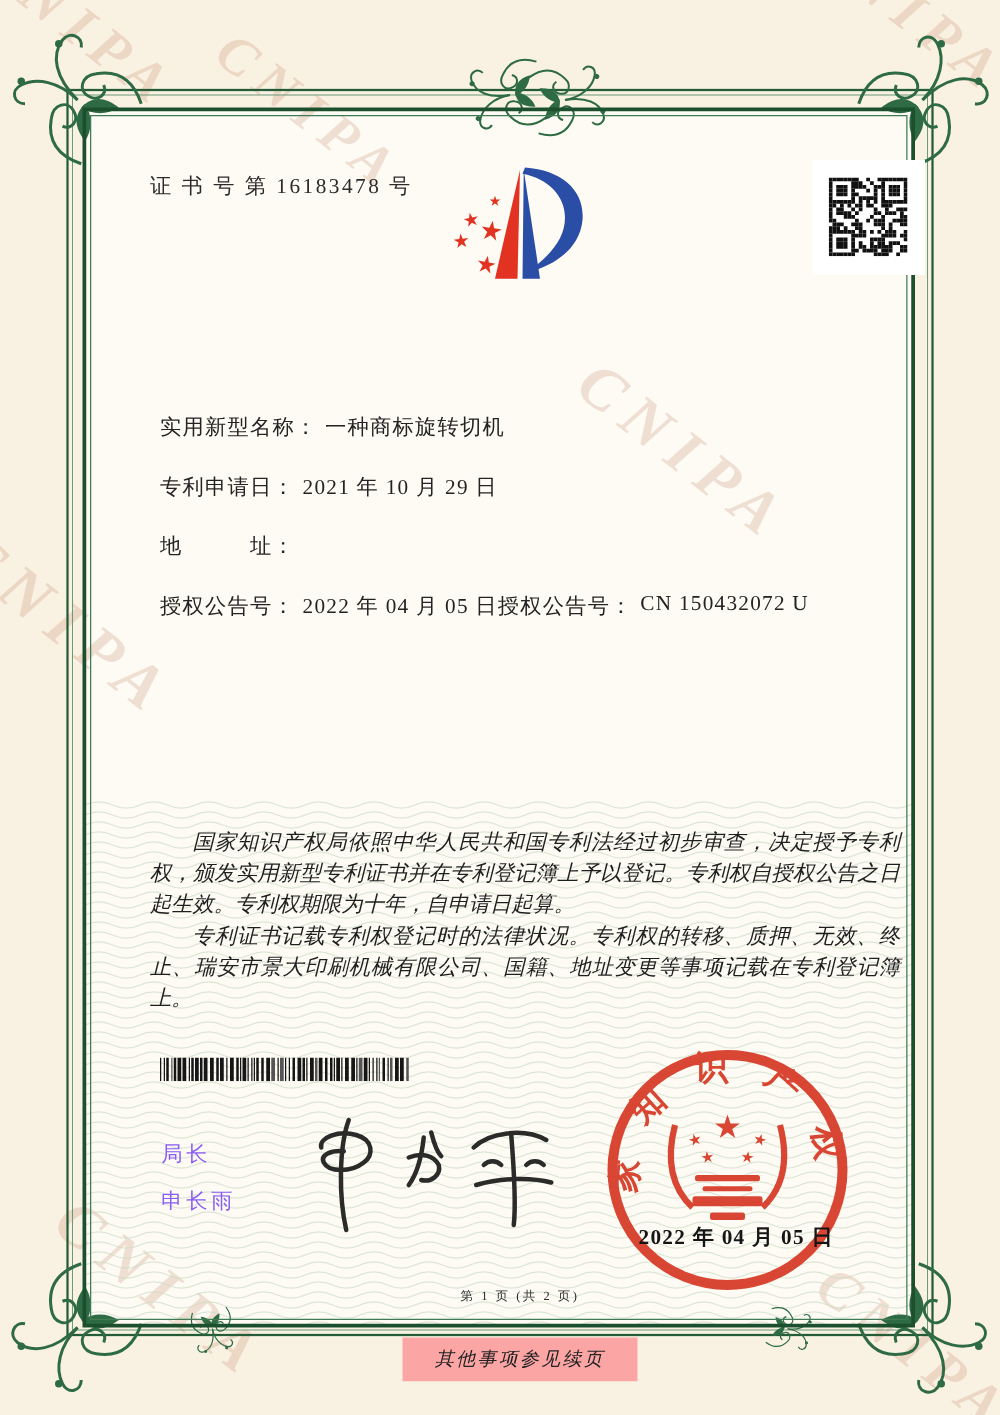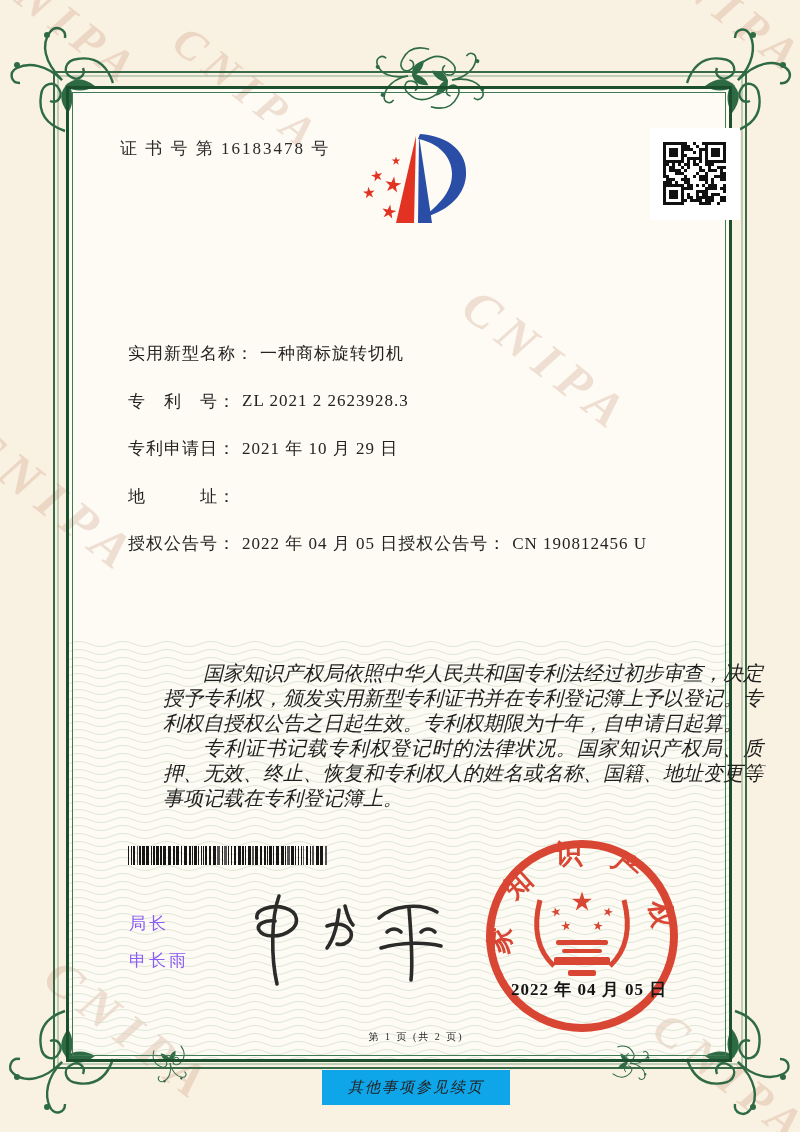--- a/index.html
+++ b/index.html
@@ -20,40 +20,40 @@
   .content{position:absolute;left:16px;top:0;width:800px;height:1132px;z-index:4;}
 
   .cert-no{position:absolute;left:104px;top:137px;font-size:17px;letter-spacing:2px;color:#2b2b2b;}
   .logo{position:absolute;left:332px;top:118px;}
   .qr-wrap{position:absolute;left:634px;top:128px;width:90px;height:92px;background:#fff;}
   .qr-wrap svg{position:absolute;left:13px;top:14px;}
   .title{position:absolute;left:0;top:238px;width:800px;text-align:center;
          font-size:39px;font-weight:700;letter-spacing:.13em;color:#141414;}
 
   .rows{position:absolute;left:112px;top:330px;width:600px;font-size:17px;letter-spacing:1px;color:#232323;}
-  .row{height:47.5px;display:flex;align-items:center;white-space:nowrap;}
+  .row{height:47.5px;display:flex;align-items:flex-start;white-space:nowrap;}
   .row .val{margin-left:6px;}
   .grant-gap{}
 
-  .paras{position:absolute;left:104px;top:661px;width:600px;font-size:20px;line-height:25px;
-         font-style:italic;color:#1f1f1f;text-align:justify;margin-left:43px;}
+  .paras{position:absolute;left:104px;top:661px;width:600px;font-size:17px;line-height:25px;
+         font-style:italic;color:#1f1f1f;text-align:justify;}
   .paras p{margin:0;text-indent:2em;}
 
   .barcode{position:absolute;left:112px;top:846px;}
   .signer{position:absolute;left:113px;top:912px;font-size:17px;letter-spacing:3px;color:#8b5cf6;}
   .signer p{margin:0 0 14px 0;}
   .signature{position:absolute;left:225px;top:888px;}
 
   .seal{position:absolute;left:460px;top:832px;}
   .seal-date{position:absolute;left:488px;top:978px;width:170px;text-align:center;
              font-size:17px;letter-spacing:1px;font-weight:600;color:#151515;z-index:5;}
 
   .page-num{position:absolute;left:0;top:1030px;width:800px;text-align:center;font-size:10px;letter-spacing:2px;color:#2b2b2b;}
   .note-box{position:absolute;left:50%;top:1070px;transform:translateX(-50%);
-            background:#0ea5e9;padding:8px 26px;font-size:15px;letter-spacing:2px;
+            background:#fca5a5;padding:8px 26px;font-size:15px;letter-spacing:2px;
             font-style:italic;color:#222;z-index:5;}
 </style>
 </head>
 <body>
 
 <div class="page">
 
   <div class="inner-bg"></div>
 
   <span class="wm" style="left:-28px;top:-6px;font-size:46px;">CNIPA</span>
@@ -373,41 +373,37 @@
         </svg>
     </div>
 
 
     <div class="rows">
       <div class="row">
         <span>实用新型名称：</span>
         <span class="val">一种商标旋转切机</span>
       </div>
       <div class="row">
-        <span>专　利　号：</span>
-        <span class="val">ZL 2021 2 2623928.3</span>
-      </div>
-      <div class="row">
         <span>专利申请日：</span>
         <span class="val">2021 年 10 月 29 日</span>
       </div>
       <div class="row">
         <span>地　　　址：</span>
       </div>
       <div class="row">
         <span>授权公告号：</span>
         <span class="val">2022 年 04 月 05 日</span>
         <span class="grant-gap">授权公告号：</span>
-        <span class="val">CN 190812456 U</span>
+        <span class="val">CN 150432072 U</span>
       </div>
     </div>
 
     <div class="paras">
       <p>国家知识产权局依照中华人民共和国专利法经过初步审查，决定授予专利权，颁发实用新型专利证书并在专利登记簿上予以登记。专利权自授权公告之日起生效。专利权期限为十年，自申请日起算。</p>
-      <p>专利证书记载专利权登记时的法律状况。国家知识产权局、质押、无效、终止、恢复和专利权人的姓名或名称、国籍、地址变更等事项记载在专利登记簿上。</p>
+      <p>专利证书记载专利权登记时的法律状况。专利权的转移、质押、无效、终止、瑞安市景大印刷机械有限公司、国籍、地址变更等事项记载在专利登记簿上。</p>
     </div>
 
     <svg class="barcode" id="barcode" width="206" height="19">
         <rect x="0" y="0" width="1" height="19" fill="#161616"></rect>
         <rect x="3" y="0" width="1" height="19" fill="#161616"></rect>
         <rect x="5" y="0" width="2" height="19" fill="#161616"></rect>
         <rect x="9" y="0" width="1" height="19" fill="#555"></rect>
         <rect x="11" y="0" width="2" height="19" fill="#161616"></rect>
         <rect x="14" y="0" width="3" height="19" fill="#161616"></rect>
         <rect x="18" y="0" width="3" height="19" fill="#161616"></rect>

